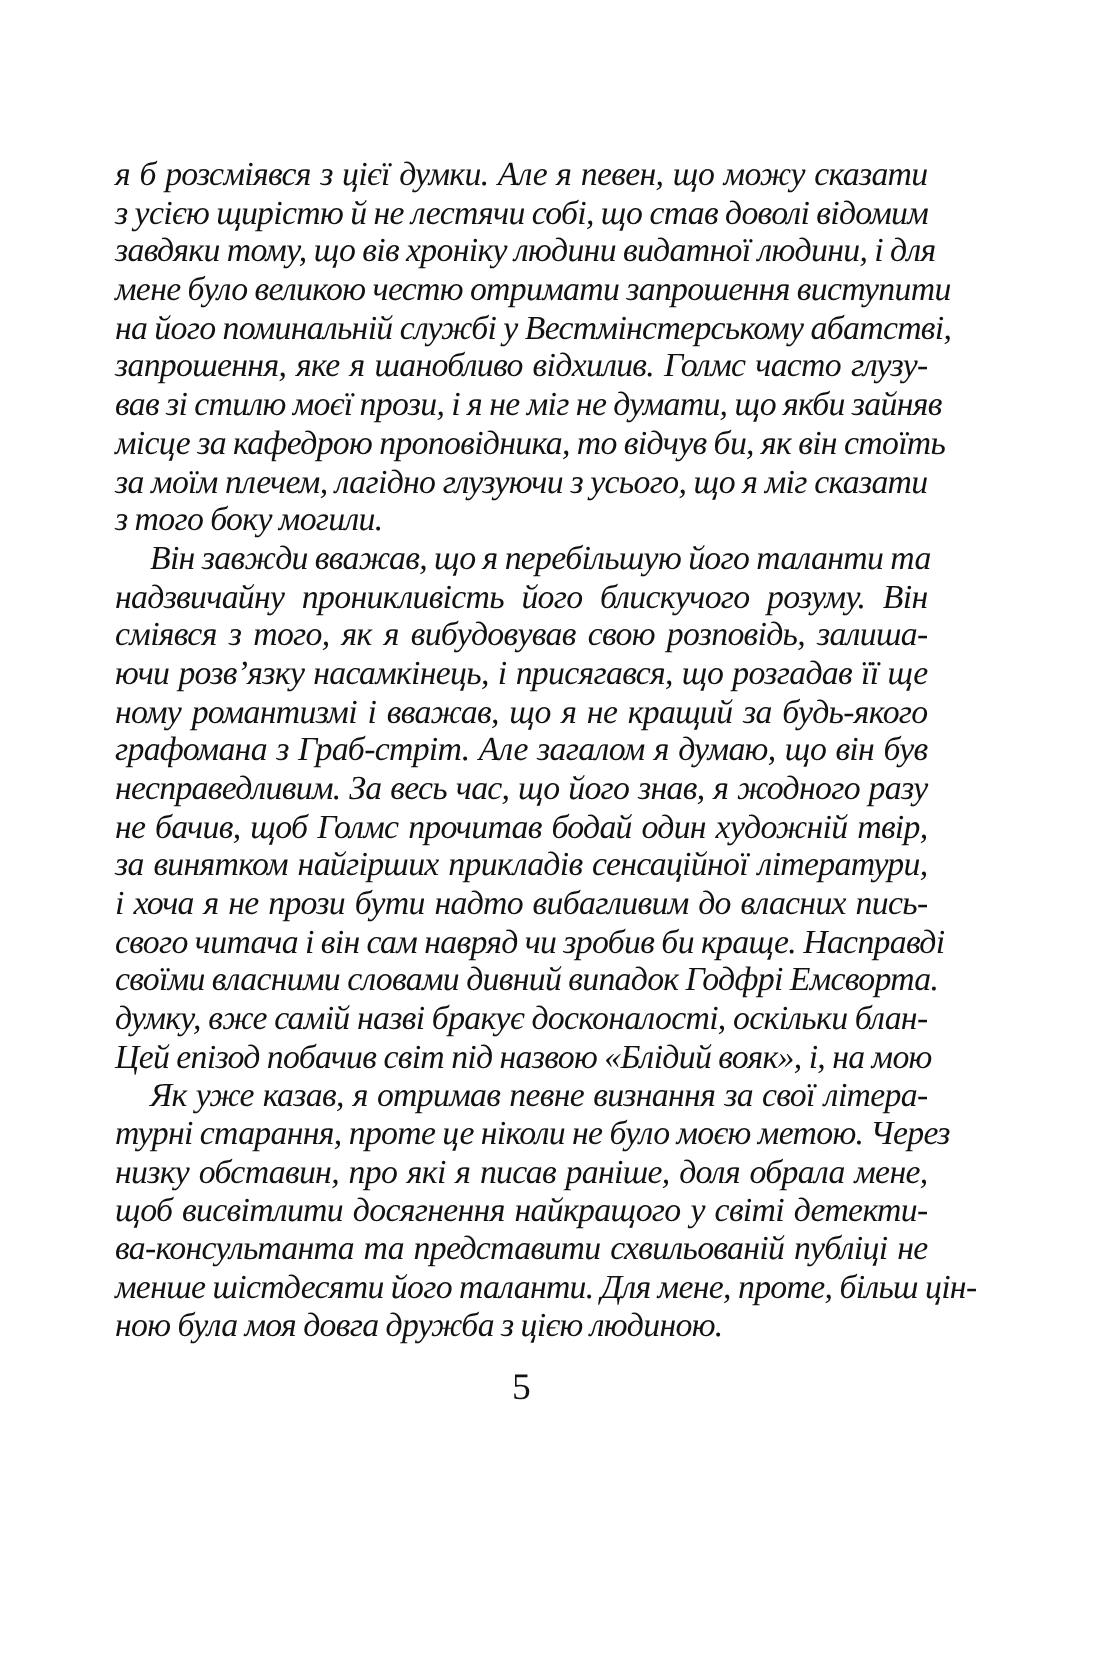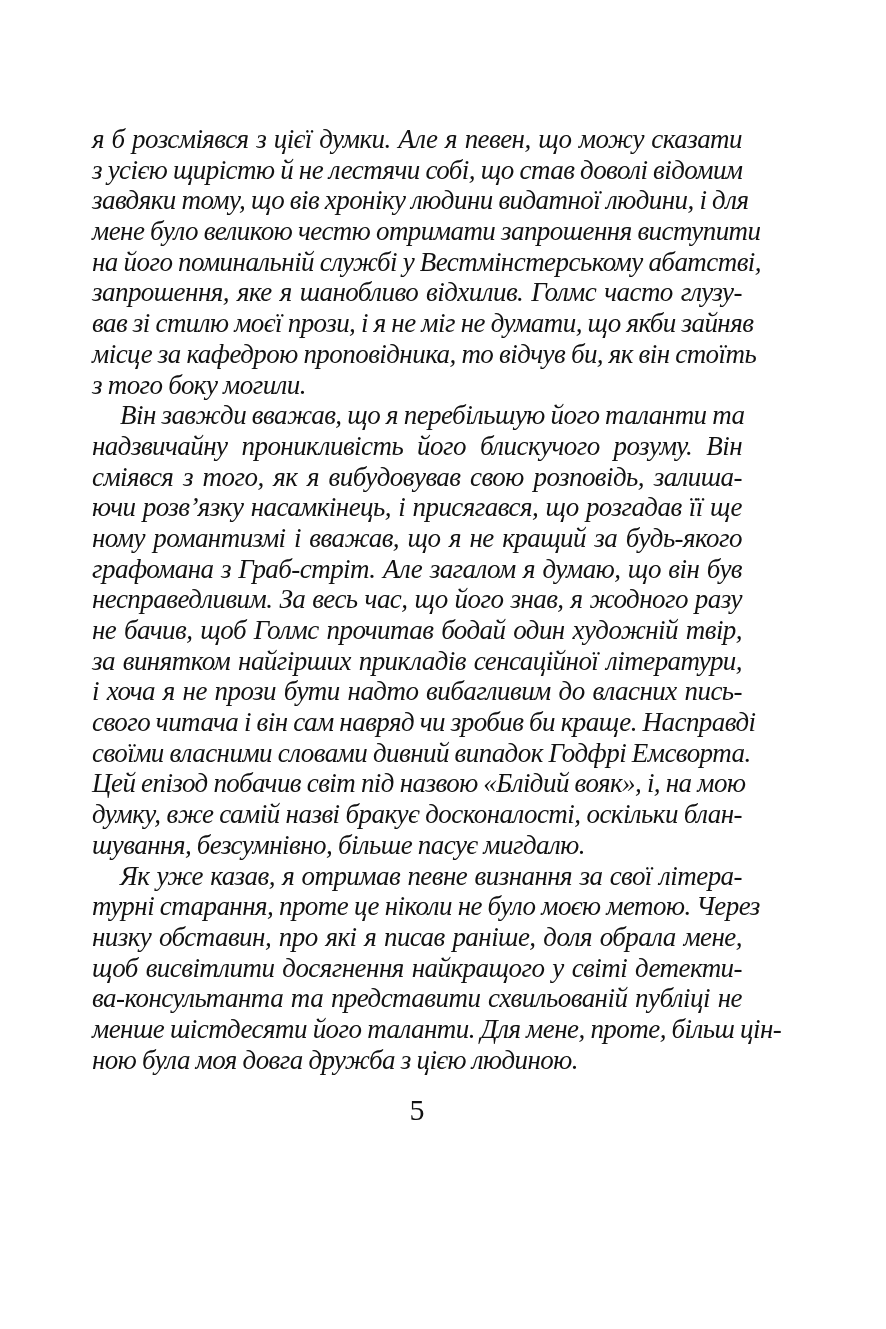--- a/index.html
+++ b/index.html
@@ -62,38 +62,38 @@
   <div class="text-block">
       <div class="paragraph">
         <div class="line">я б розсміявся з цієї думки. Але я певен, що можу сказати</div>
         <div class="line">з усією щирістю й не лестячи собі, що став доволі відомим</div>
         <div class="line">завдяки тому, що вів хроніку людини видатної людини, і для</div>
         <div class="line">мене було великою честю отримати запрошення виступити</div>
         <div class="line">на його поминальній службі у Вестмінстерському абатстві,</div>
         <div class="line">запрошення, яке я шанобливо відхилив. Голмс часто глузу-</div>
         <div class="line">вав зі стилю моєї прози, і я не міг не думати, що якби зайняв</div>
         <div class="line">місце за кафедрою проповідника, то відчув би, як він стоїть</div>
+        <div class="line">за моїм плечем, лагідно глузуючи з усього, що я міг сказати</div>
         <div class="line parlast">з того боку могили.</div>
       </div>
       <div class="paragraph">
         <div class="line indent">Він завжди вважав, що я перебільшую його таланти та</div>
         <div class="line">надзвичайну проникливість його блискучого розуму. Він</div>
         <div class="line">сміявся з того, як я вибудовував свою розповідь, залиша-</div>
         <div class="line">ючи розв’язку насамкінець, і присягався, що розгадав її ще</div>
         <div class="line">ному романтизмі і вважав, що я не кращий за будь-якого</div>
         <div class="line">графомана з Граб-стріт. Але загалом я думаю, що він був</div>
         <div class="line">несправедливим. За весь час, що його знав, я жодного разу</div>
         <div class="line">не бачив, щоб Голмс прочитав бодай один художній твір,</div>
         <div class="line">за винятком найгірших прикладів сенсаційної літератури,</div>
         <div class="line">і хоча я не прози бути надто вибагливим до власних пись-</div>
         <div class="line">свого читача і він сам навряд чи зробив би краще. Насправді</div>
         <div class="line">своїми власними словами дивний випадок Годфрі Емсворта.</div>
+        <div class="line">думку, вже самій назві бракує досконалості, оскільки блан-</div>
         <div class="line">Цей епізод побачив світ під назвою «Блідий вояк», і, на мою</div>
-        <div class="line">думку, вже самій назві бракує досконалості, оскільки блан-</div>
-        <div class="line parlast">шування, безсумнівно, більше пасує мигдалю.</div>
       </div>
       <div class="paragraph">
         <div class="line indent">Як уже казав, я отримав певне визнання за свої літера-</div>
         <div class="line">турні старання, проте це ніколи не було моєю метою. Через</div>
         <div class="line">низку обставин, про які я писав раніше, доля обрала мене,</div>
         <div class="line">щоб висвітлити досягнення найкращого у світі детекти-</div>
         <div class="line">ва-консультанта та представити схвильованій публіці не</div>
         <div class="line">менше шістдесяти його таланти. Для мене, проте, більш цін-</div>
         <div class="line parlast">ною була моя довга дружба з цією людиною.</div>
       </div>

